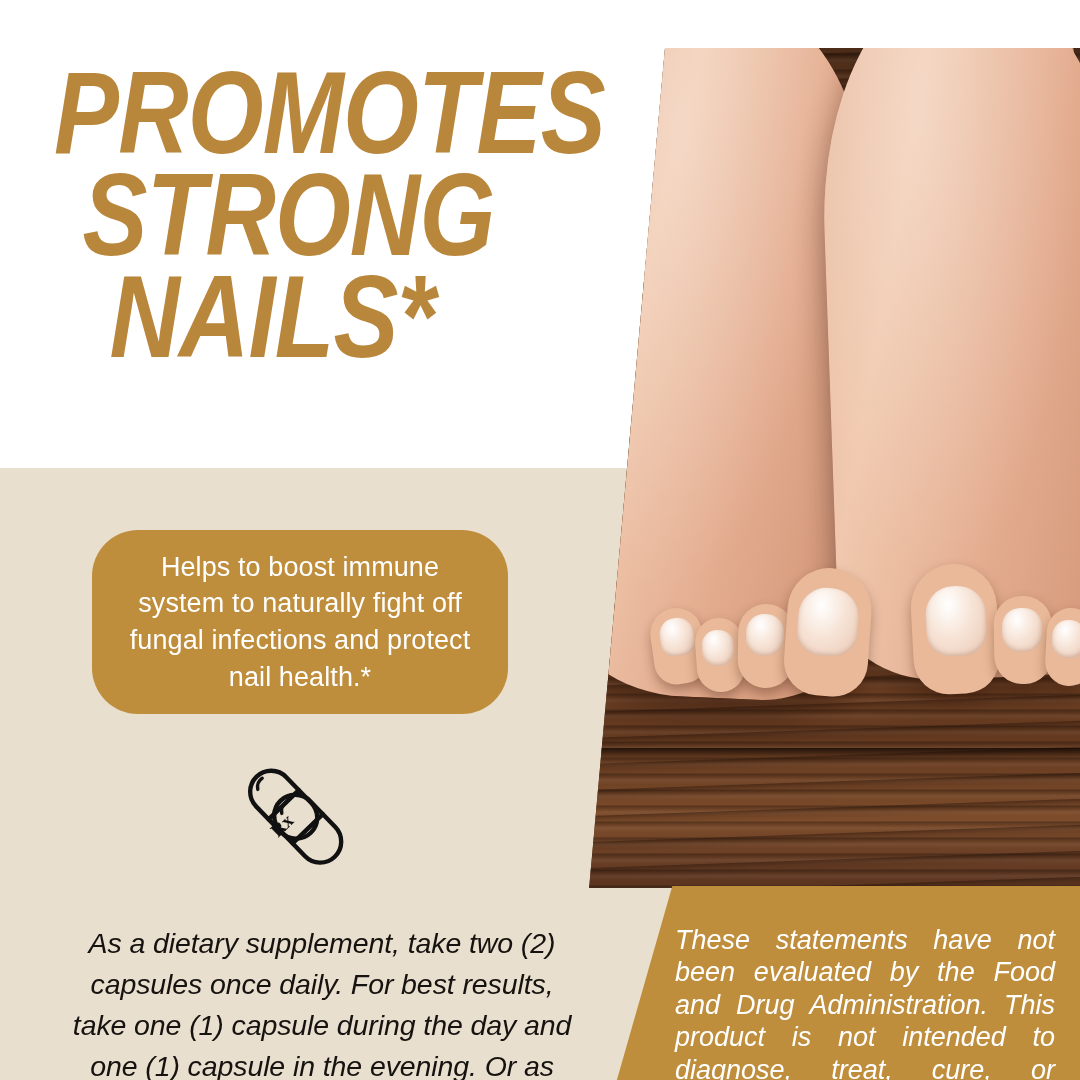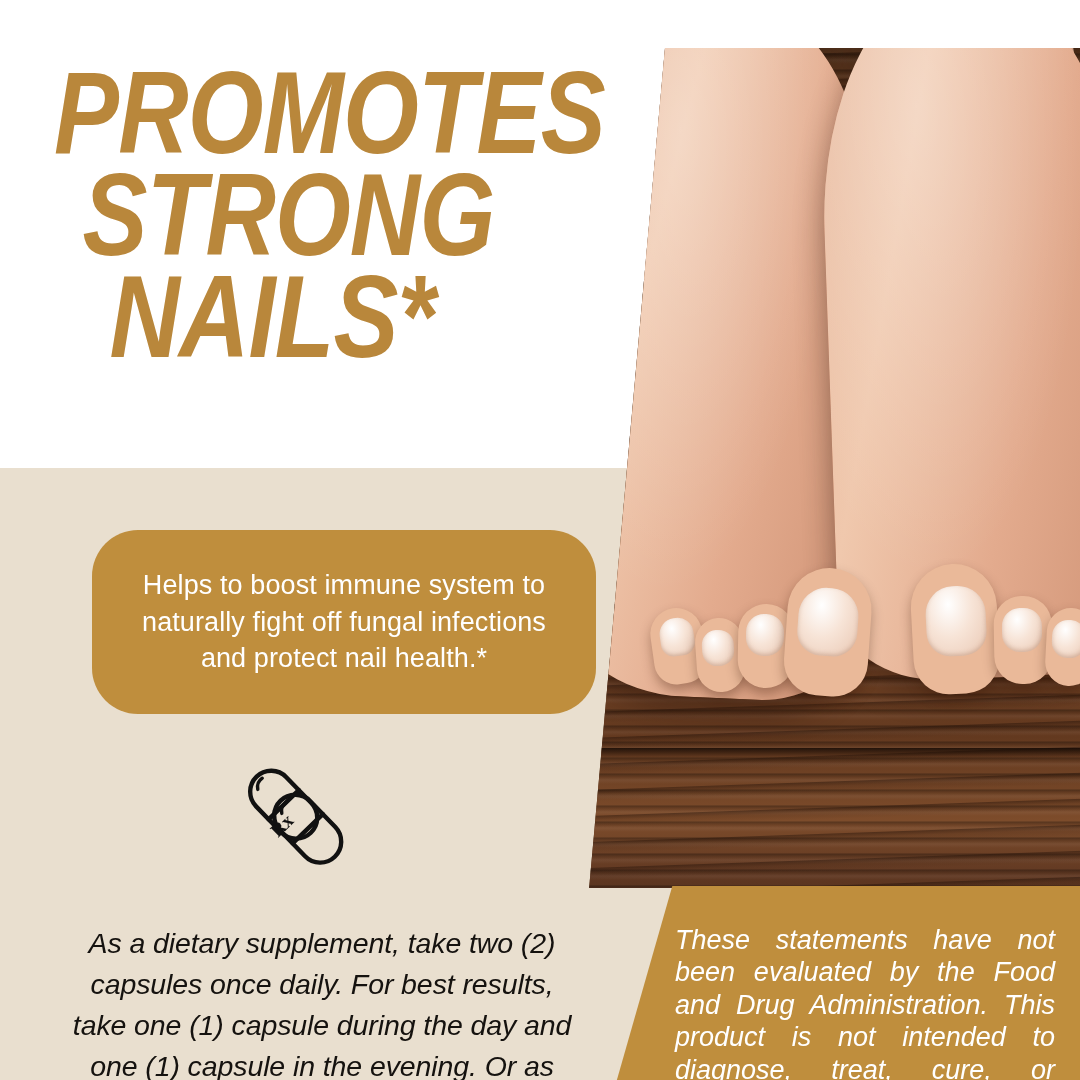--- a/index.html
+++ b/index.html
@@ -171,21 +171,21 @@
     background:
       radial-gradient(ellipse at 38% 26%, #ffffff 0%, #f7e4d7 45%, #e9c7b2 100%);
     box-shadow: inset 0 -2px 4px rgba(160,110,80,0.35);
   }
 
   
   .benefit-card {
     position: absolute;
     left: 92px;
     top: 482px;
-    width: 504px;
+    width: 416px;
     height: 184px;
     background: #bf8e3d;
     border-radius: 46px;
     display: flex;
     align-items: center;
     justify-content: center;
     padding: 0 24px;
     box-sizing: border-box;
   }
   .benefit-text {

